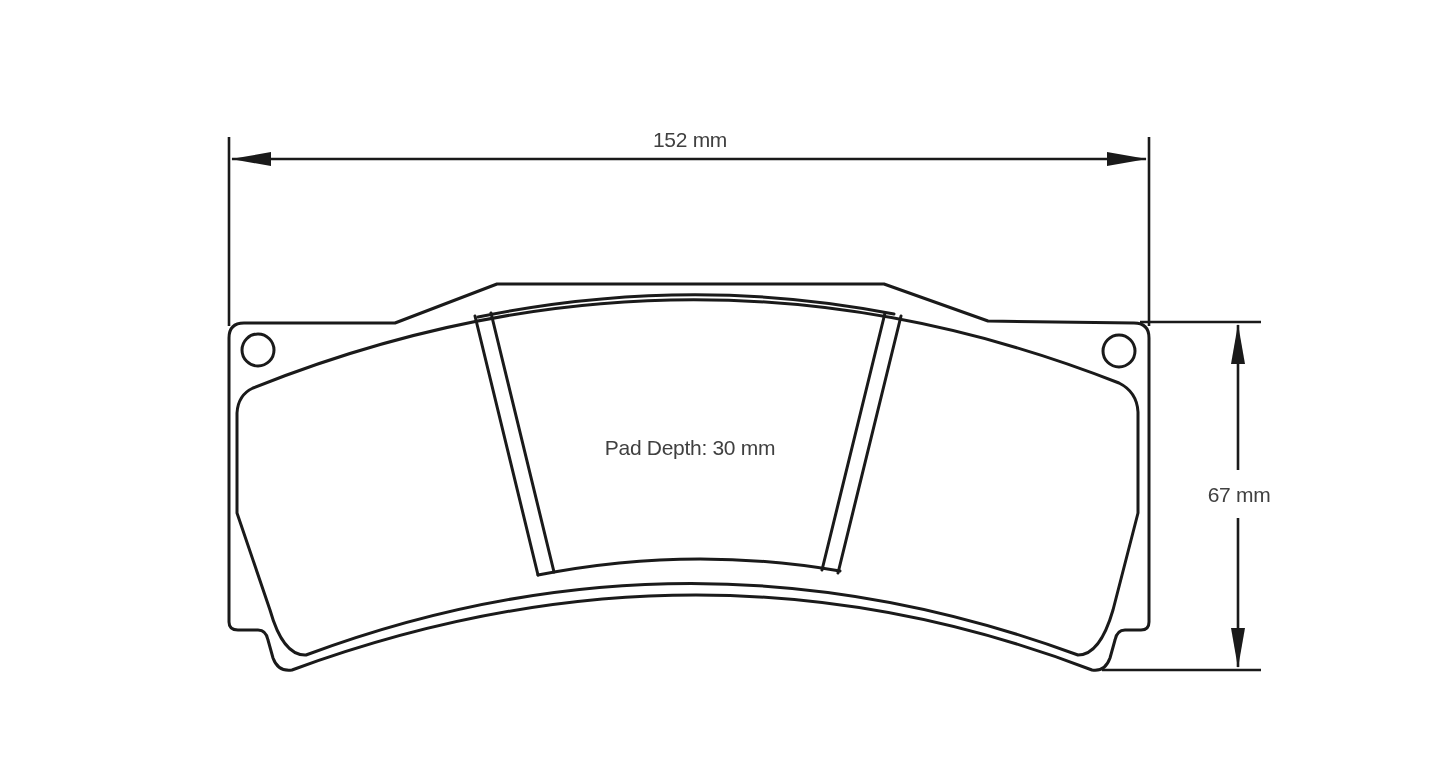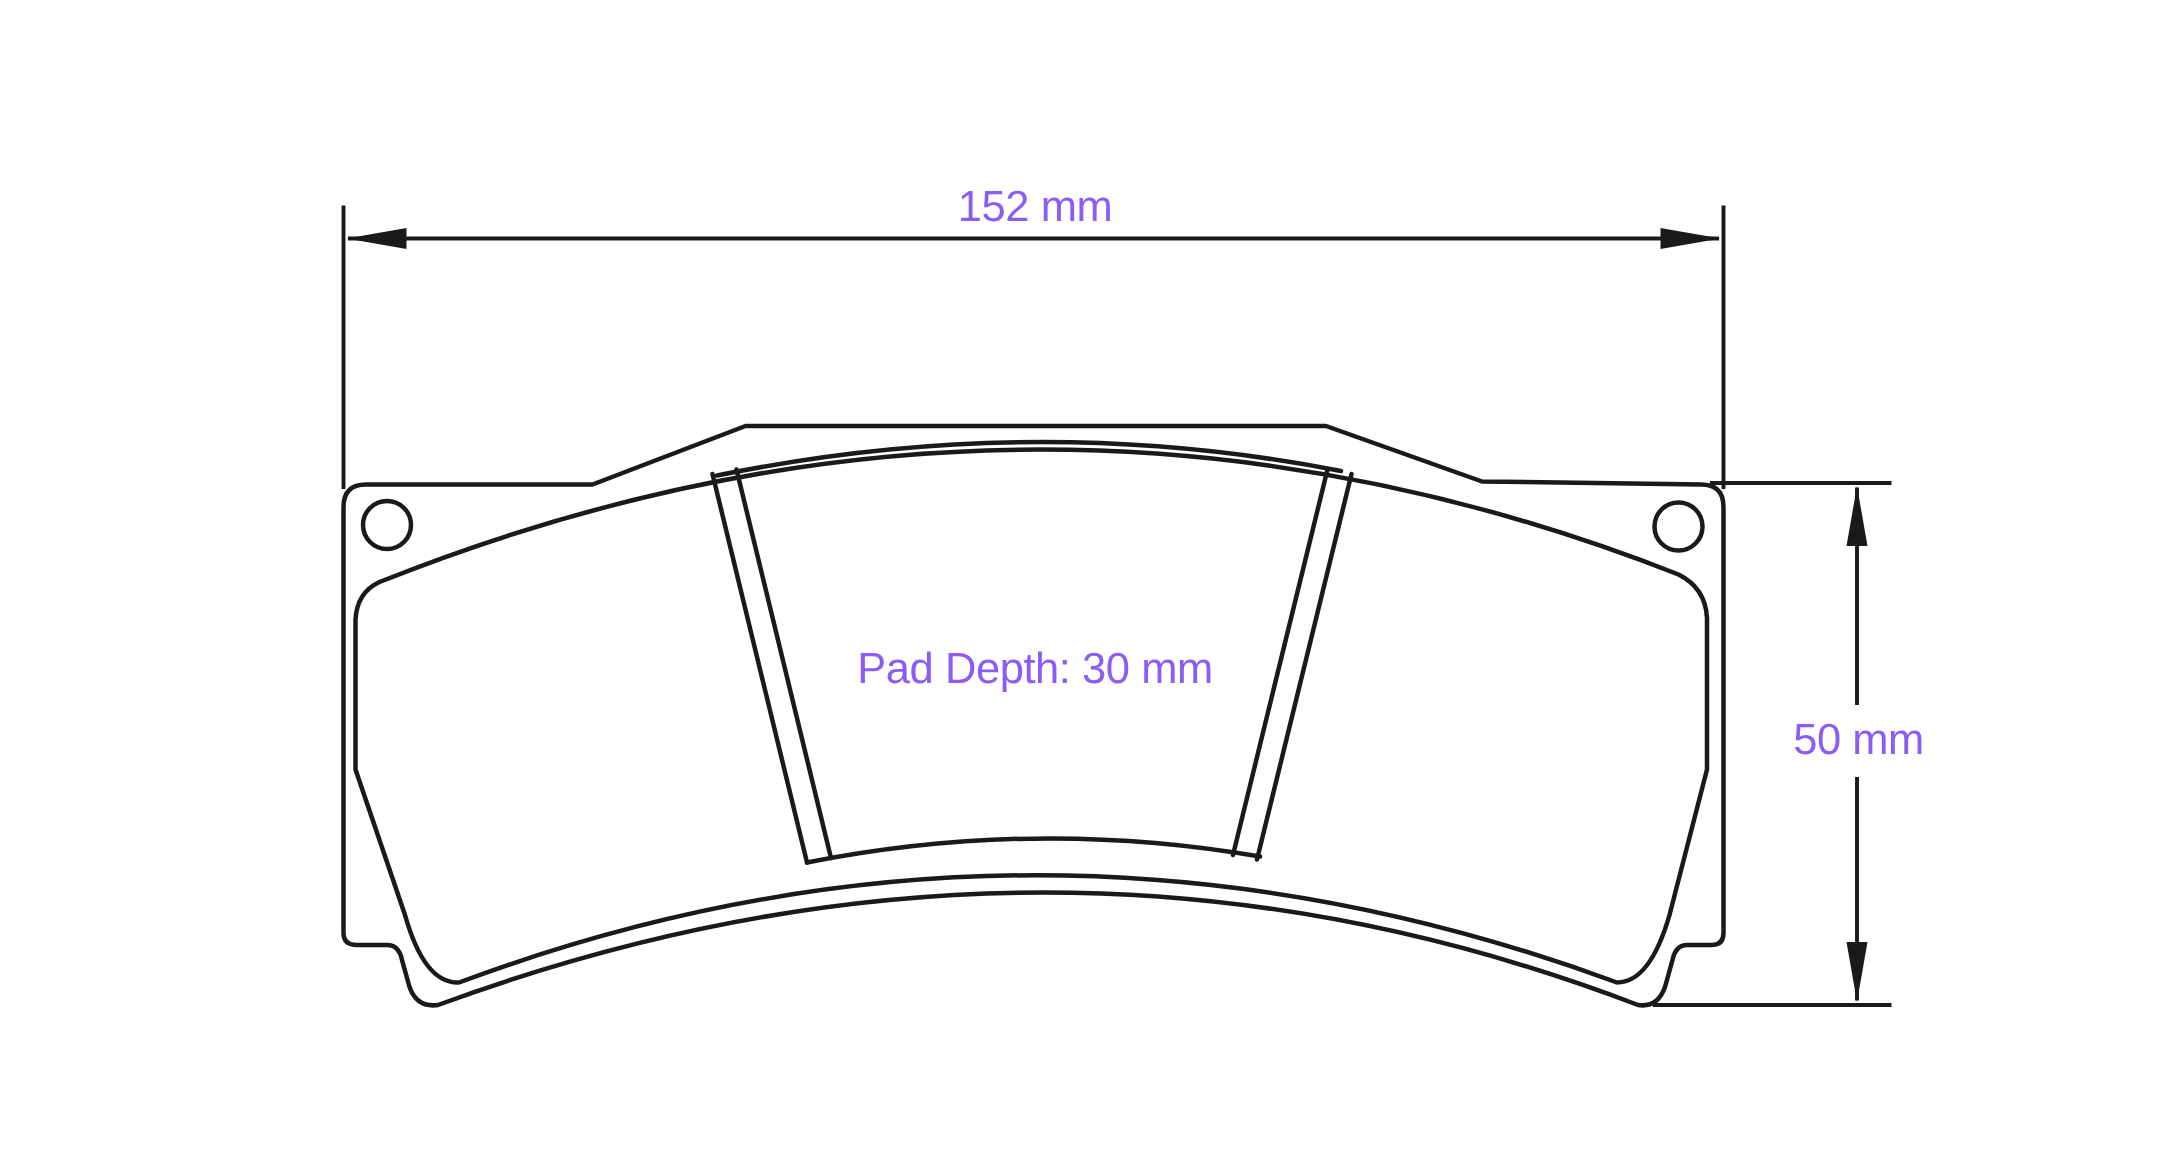--- a/index.html
+++ b/index.html
@@ -32,22 +32,22 @@
       fill: none;
       stroke: #1a1a1a;
       stroke-width: 2.6;
     }
     .arrow {
       fill: #1a1a1a;
       stroke: none;
     }
     .label {
       position: absolute;
-      color: #8b5cf6;
-      font-size: 29px;
+      color: #404040;
+      font-size: 21px;
       white-space: nowrap;
       line-height: 1;
       transform: translate(-50%, -50%);
       letter-spacing: -0.3px;
     }
   </style>
 </head>
 <body>
 
 <svg id="drawing" viewBox="0 0 1445 778" xmlns="http://www.w3.org/2000/svg">
@@ -116,15 +116,15 @@
     <line class="outline" x1="491" y1="313" x2="554" y2="572"></line>
   </g>
   <g>
     <line class="outline" x1="885" y1="313" x2="822" y2="570"></line>
     <line class="outline" x1="901" y1="316" x2="838" y2="573"></line>
   </g>
 </svg>
 
 <div class="label" style="left: 690px; top: 139px;">152 mm</div>
 
-<div class="label" style="left: 1239px; top: 494px;">50 mm</div>
+<div class="label" style="left: 1239px; top: 494px;">67 mm</div>
 
 <div class="label" style="left: 690px; top: 447px;">Pad Depth: 30 mm</div>
 
 </body></html>

